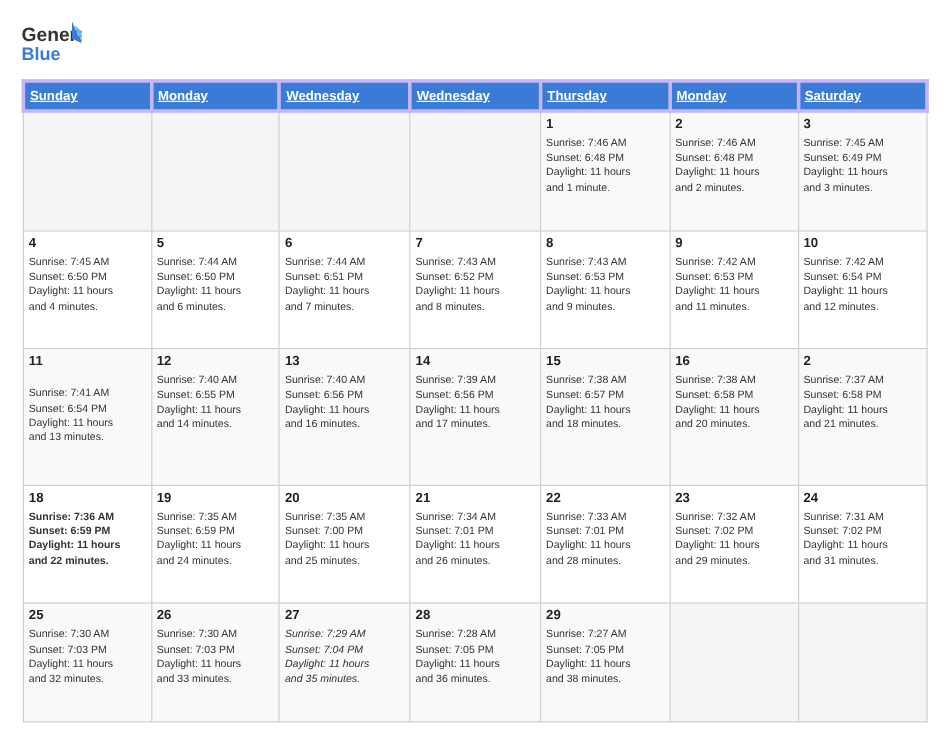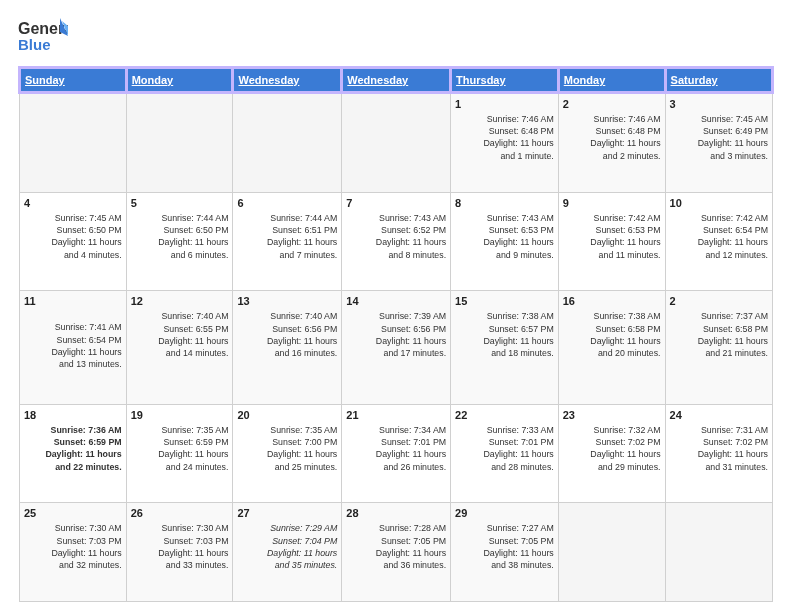--- a/index.html
+++ b/index.html
@@ -81,21 +81,20 @@
       font-size: 11px;
       font-weight: bold;
       color: #222;
       display: block;
       margin-bottom: 1px;
     }
     .day-info {
       font-size: 8.8px;
       color: #333;
       line-height: 1.4;
-      text-align: right;
     }
     td.empty {
       background: #f5f5f5 !important;
     }
   </style>
 </head>
 <body>
 
 <div class="page">
   <div class="header">

